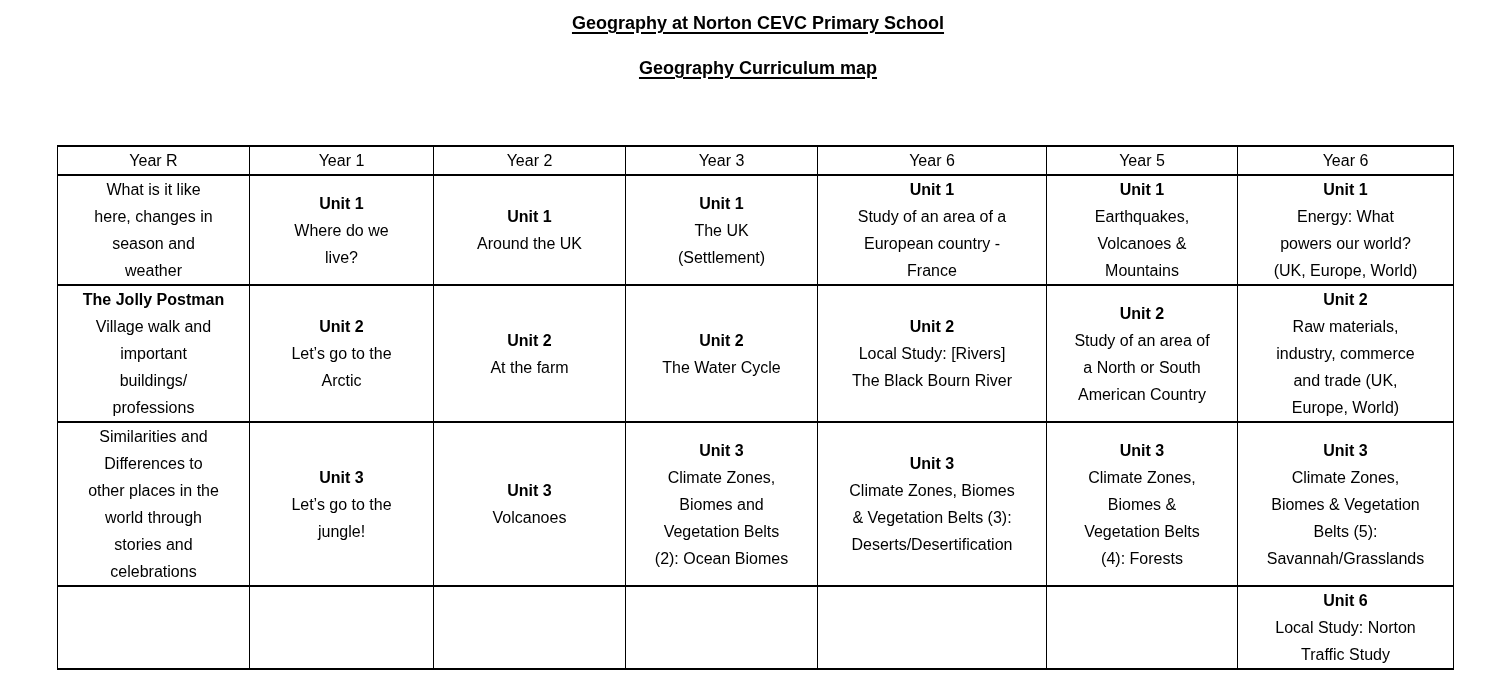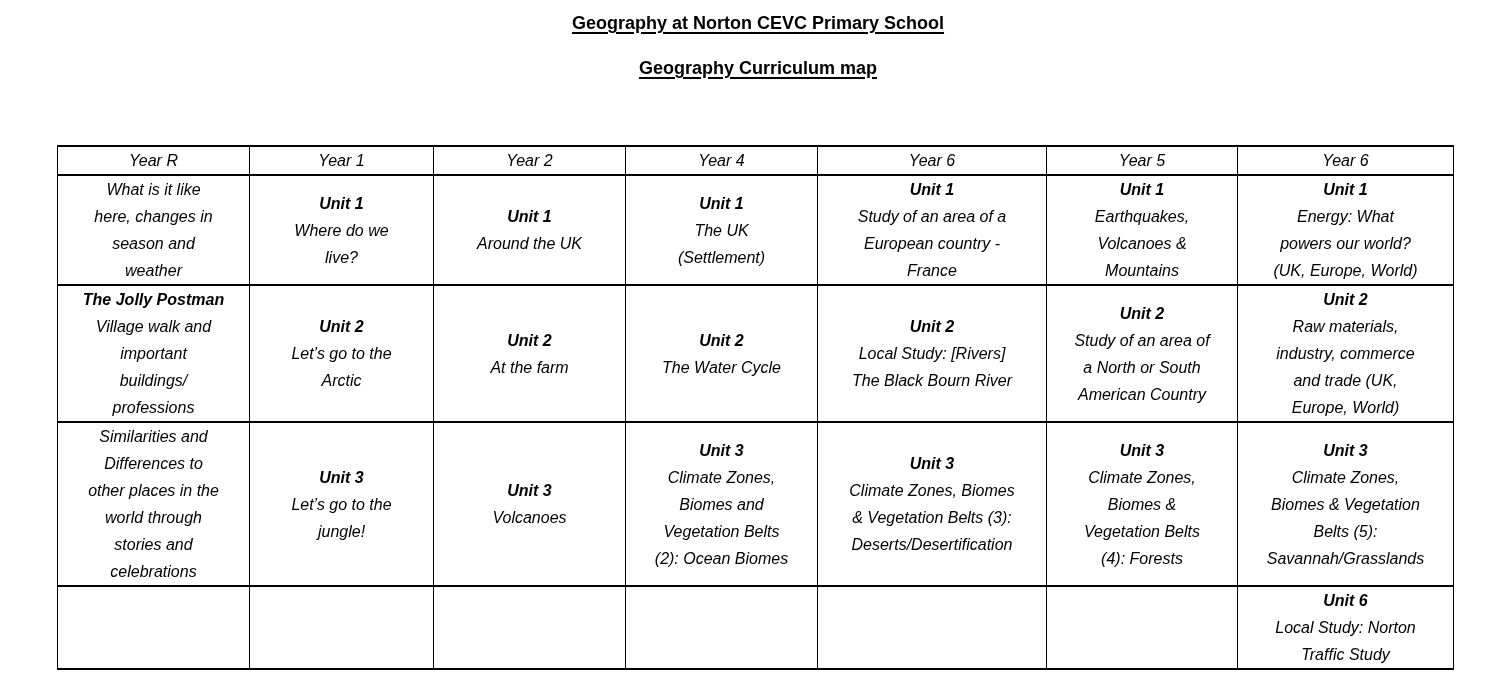--- a/index.html
+++ b/index.html
@@ -22,21 +22,20 @@
   .doc-title > span, .doc-subtitle > span {
     text-decoration: underline;
     text-decoration-thickness: 2px;
     text-underline-offset: 3px;
   }
   table.curriculum {
     margin: 66px 0 0 48px;
     width: 1396px;
     table-layout: fixed;
     border-collapse: collapse;
-    font-style: italic;
   }
   .curriculum th, .curriculum td {
     border: 1px solid #000;
     border-top-width: 2px;
     border-bottom-width: 2px;
     padding: 0 5px;
     text-align: center;
     vertical-align: middle;
     font-size: 16px;
     line-height: 27px;
@@ -67,21 +66,21 @@
         <col style="width:192px">
         <col style="width:229px">
         <col style="width:191px">
         <col style="width:216px">
     </colgroup>
     <tbody>
       <tr class="row-header">
         <th>Year R</th>
         <th>Year 1</th>
         <th>Year 2</th>
-        <th>Year 4</th>
+        <th>Year 3</th>
         <th>Year 6</th>
         <th>Year 5</th>
         <th>Year 6</th>
       </tr>
       <tr class="row-1">
         <td>
             <span class="ct"></span>
             <span class="cl">What is it like
 here, changes in
 season and

